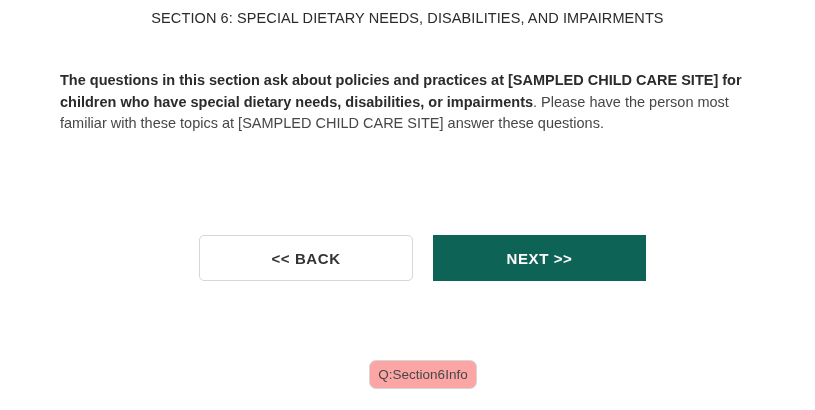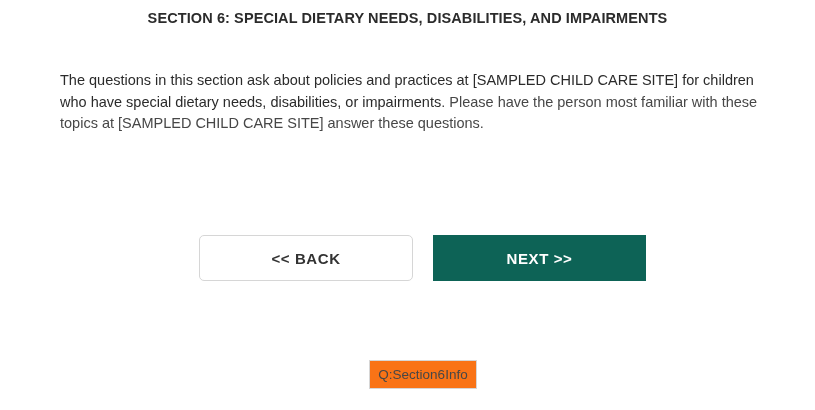--- a/index.html
+++ b/index.html
@@ -24,42 +24,42 @@
   }
 
   
   .section-title {
     position: absolute;
     left: 0;
     top: 9px;
     width: 815px;
     text-align: center;
     font-size: 14.5px;
-    font-weight: bold;
+    font-weight: normal;
     color: #2b2b2b;
     letter-spacing: 0.1px;
     line-height: 18px;
   }
 
   
   .intro-block {
     position: absolute;
     left: 60px;
     top: 70px;
     width: 715px;
   }
   .intro-paragraph {
     margin: 0;
     font-size: 14.5px;
     line-height: 21.5px;
     color: #474747;
     text-align: left;
   }
   .intro-paragraph .lead {
-    font-weight: normal;
+    font-weight: bold;
     color: #2b2b2b;
   }
 
   
   .nav-row {
     position: absolute;
     left: 199px;
     top: 235px;
     width: 447px;
     height: 46px;
@@ -98,22 +98,22 @@
 
   
   .qtag {
     position: absolute;
     left: 369px;
     top: 360px;
     width: 108px;
     height: 29px;
     box-sizing: border-box;
     border: 1px solid #d6d6d6;
-    border-radius: 0;
-    background: #f97316;
+    border-radius: 7px;
+    background: #fca5a5;
     display: flex;
     align-items: center;
     justify-content: center;
     font-size: 13.5px;
     color: #474747;
     line-height: 1;
   }
 </style>
 </head>
 <body>

